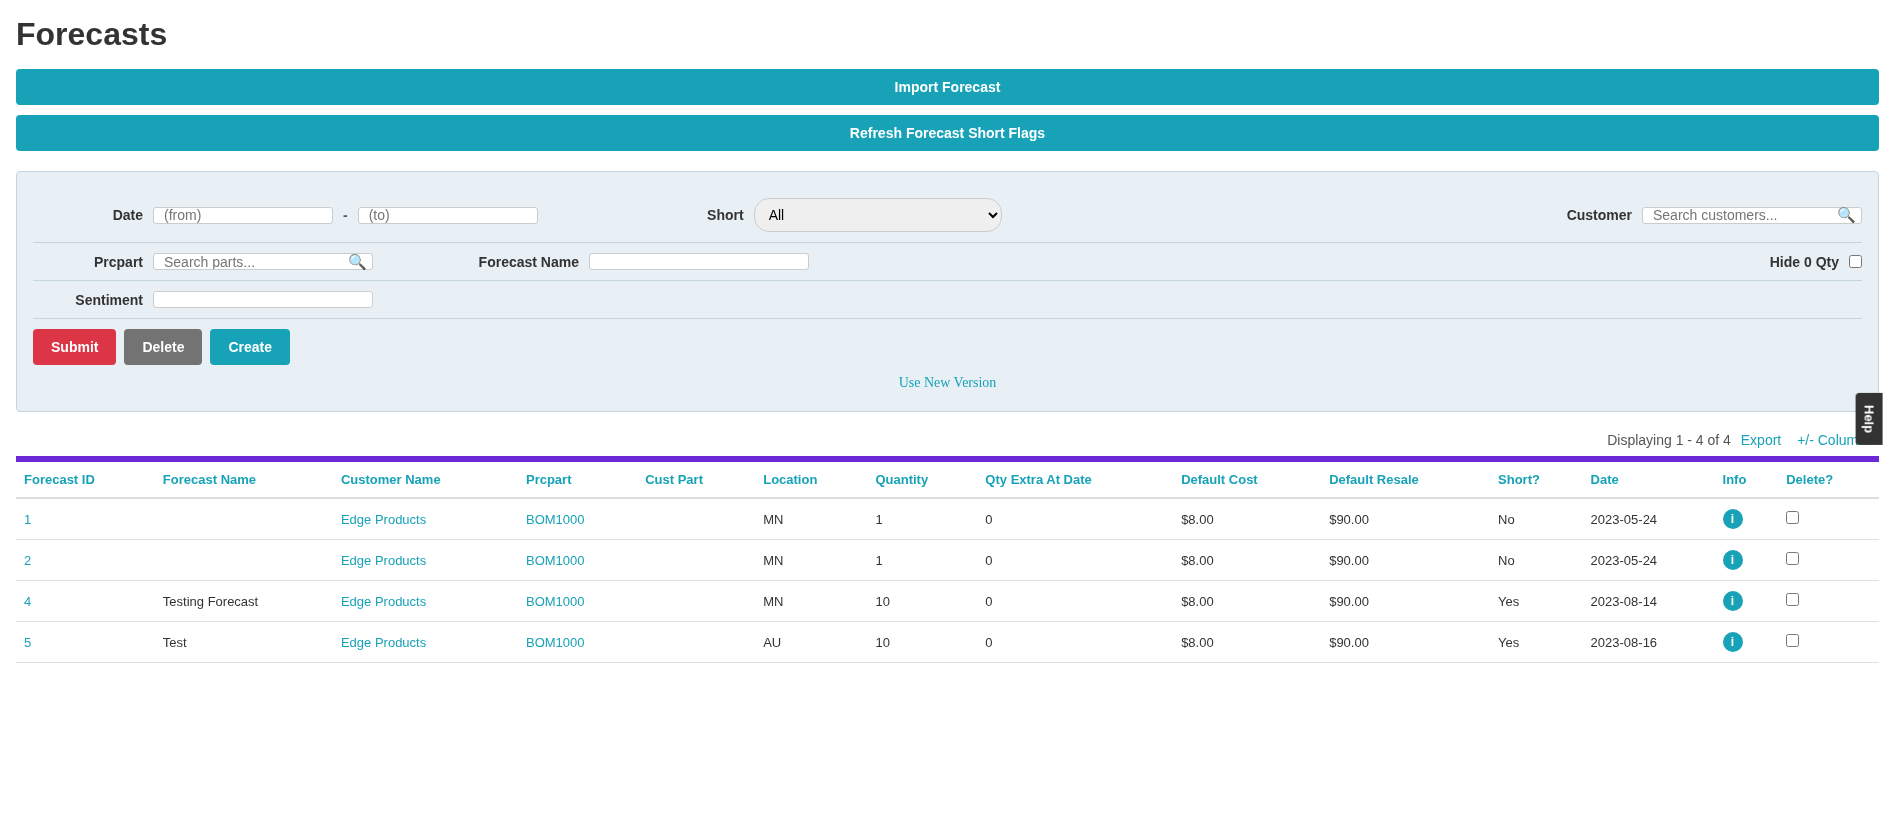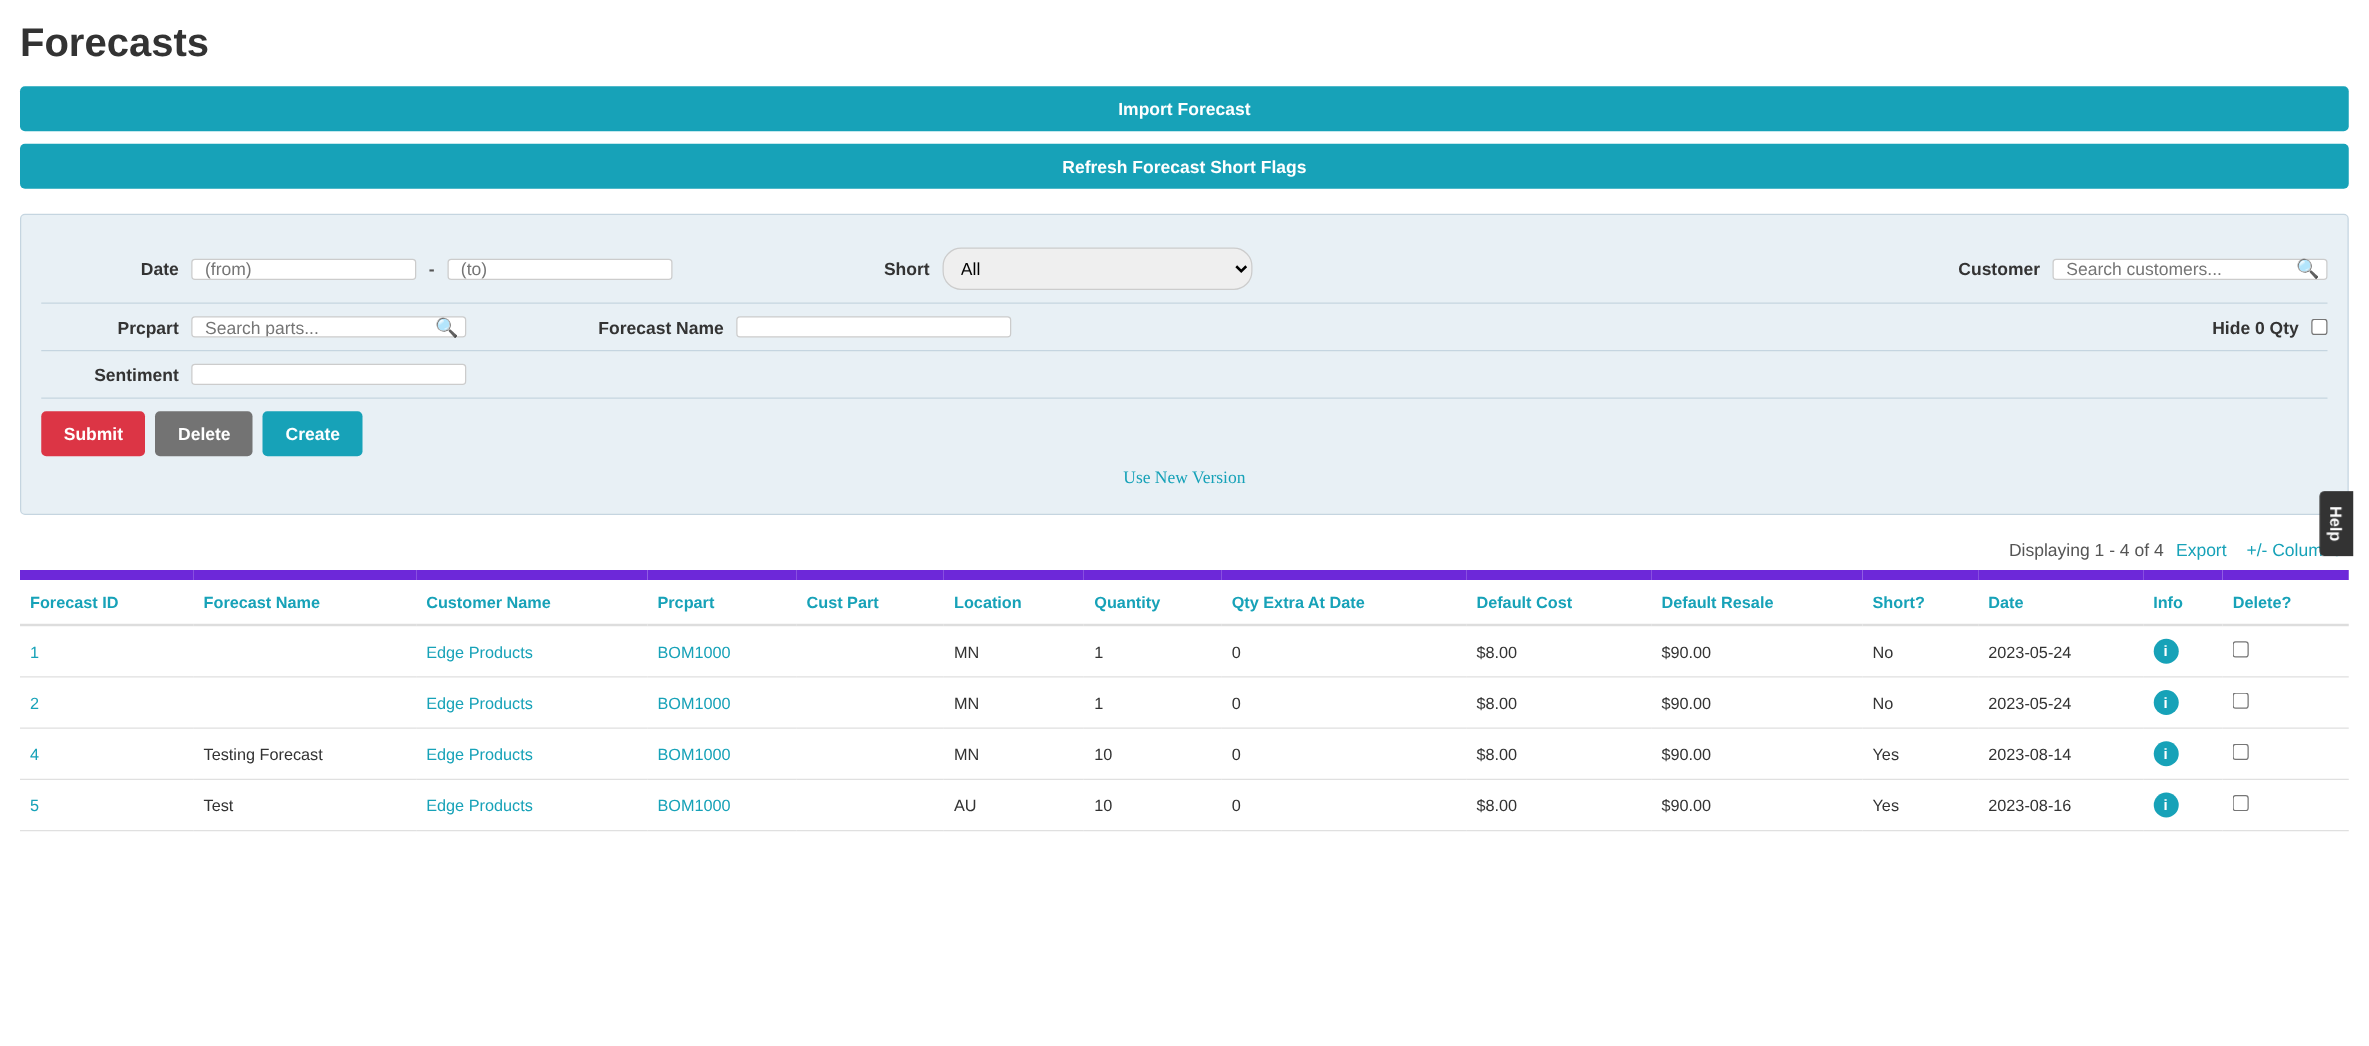--- a/index.html
+++ b/index.html
@@ -29,21 +29,21 @@
     .filter-actions { display: flex; justify-content: flex-start; gap: 8px; padding-top: 10px; }
     .filter-group { display: flex; align-items: center; gap: 10px; }
     .use-new-version { text-align: center; padding: 10px 0 4px 0; font-family: Liberation Serif, serif; }
     .use-new-version a { color: #17a2b8; text-decoration: none; font-size: 14px; }
 
     .display-info { text-align: right; margin-bottom: 8px; font-size: 14px; color: #555; }
     .display-info a { color: #17a2b8; text-decoration: none; margin: 0 6px; }
 
     table { width: 100%; border-collapse: collapse; font-size: 13px; }
     thead tr { background: #fff; }
-    thead th { padding: 10px 8px; text-align: left; color: #17a2b8; font-weight: 700; border-top: 8px solid #6d28d9; border-bottom: 2px solid #ddd; white-space: nowrap; cursor: pointer; }
+    thead th { padding: 10px 8px; text-align: left; color: #17a2b8; font-weight: 700; border-top: 6px solid #6d28d9; border-bottom: 2px solid #ddd; white-space: nowrap; cursor: pointer; }
     tbody tr { border-bottom: 1px solid #e0e0e0; }
     tbody td { padding: 10px 8px; vertical-align: middle; }
     .link-teal { color: #17a2b8; text-decoration: none; }
     .info-icon { display: inline-flex; align-items: center; justify-content: center; width: 20px; height: 20px; background: #17a2b8; border-radius: 50%; color: #fff; font-size: 12px; font-weight: 700; cursor: pointer; }
 
     .help-tab { position: fixed; right: 0; top: 50%; transform: translateY(-50%) rotate(90deg); background: #333; color: #fff; padding: 6px 12px; font-size: 13px; font-weight: 700; cursor: pointer; border-radius: 0 0 4px 4px; z-index: 999; }
   </style>
 </head>
 <body>
 

